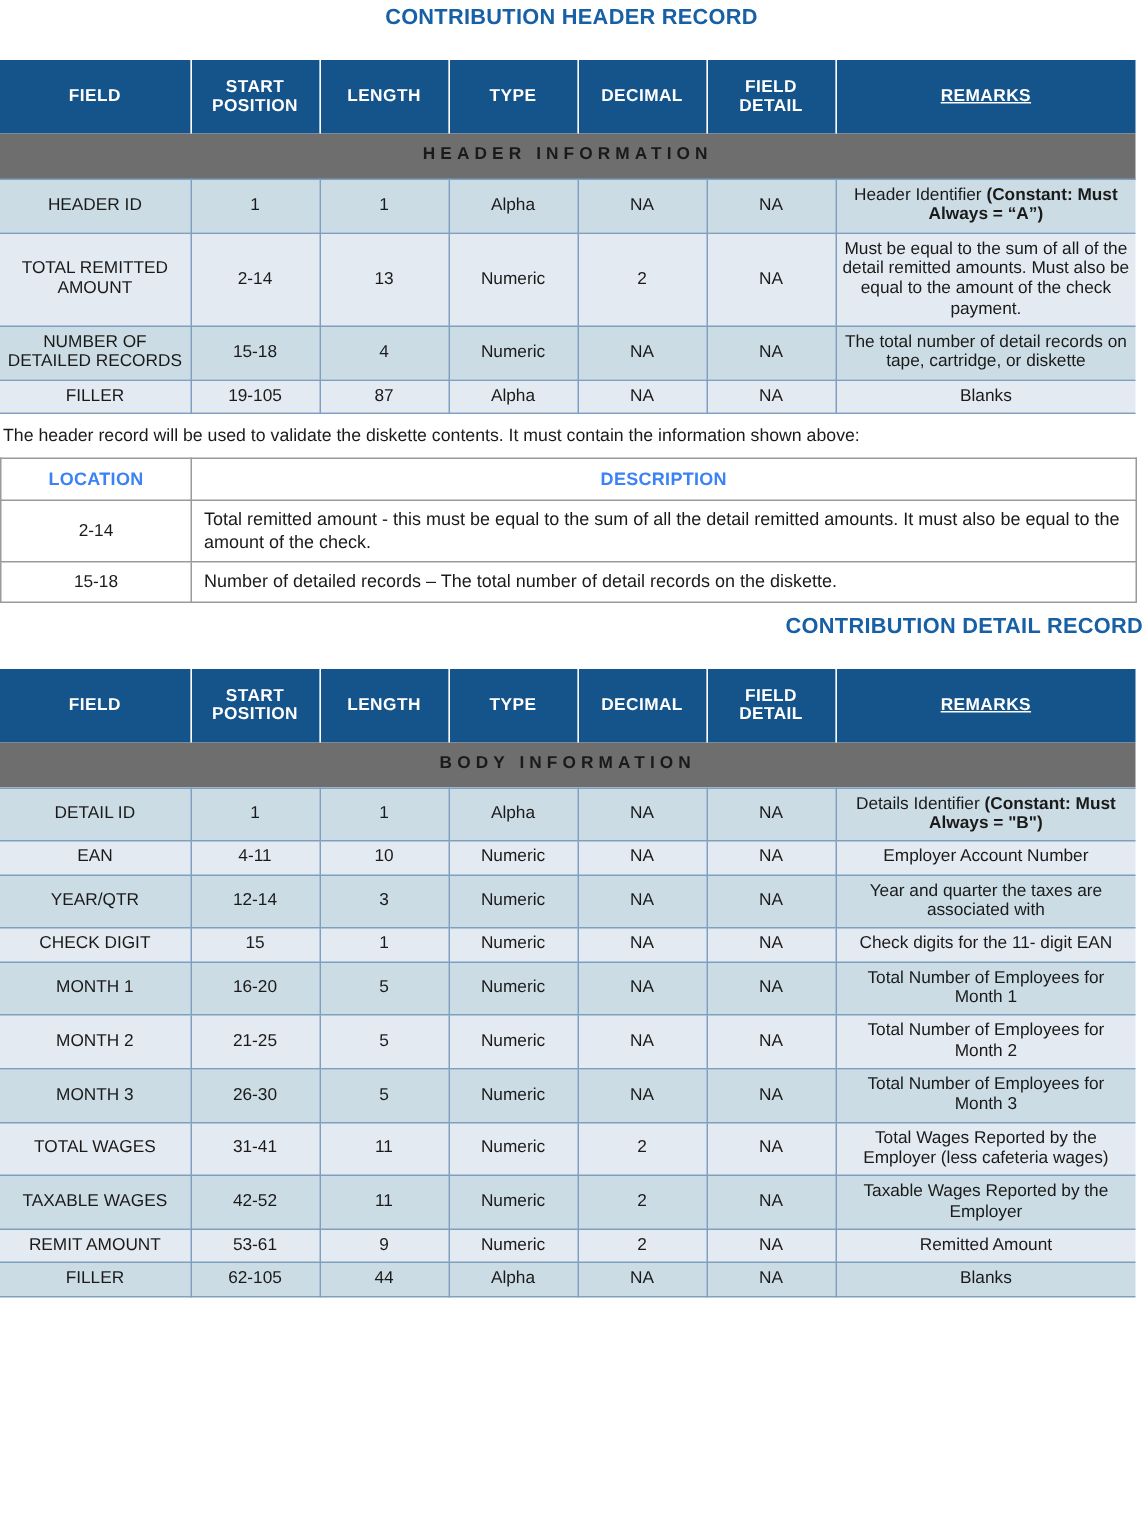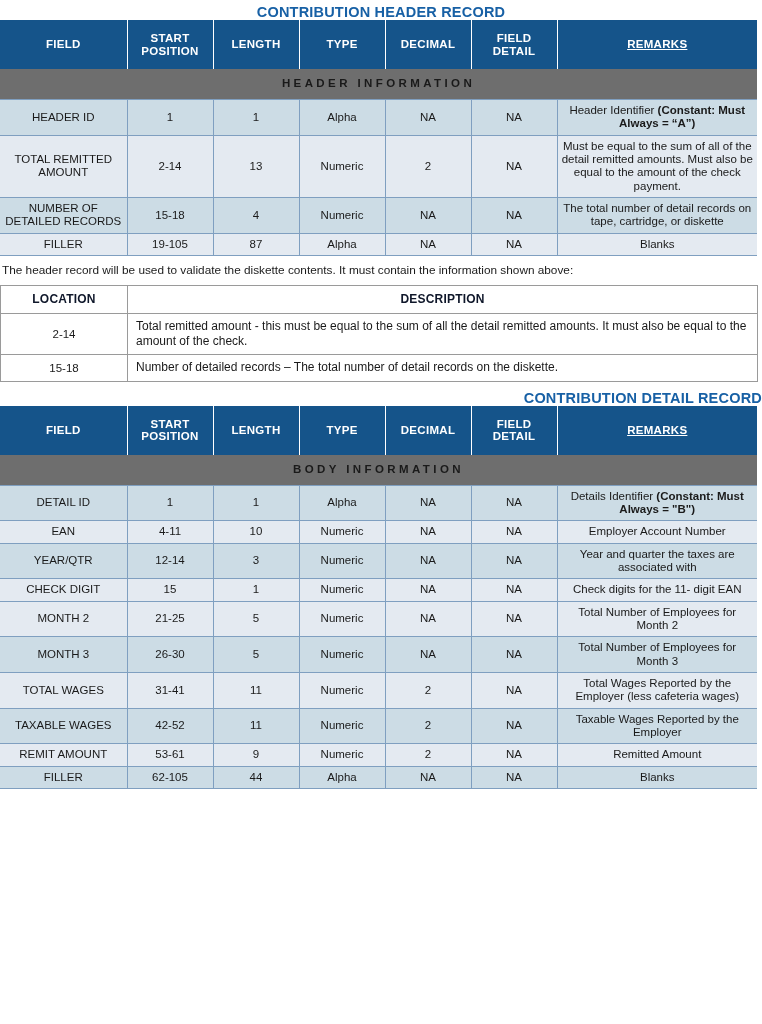--- a/index.html
+++ b/index.html
@@ -21,21 +21,21 @@
     padding: 0;
   }
 
   
   .table-title {
     text-align: center;
     color: #1760a5;
     font-weight: bold;
     font-size: 14.5px;
     letter-spacing: 0.2px;
-    padding: 4px 0 0 0;
+    padding: 4px 0 20px 0;
   }
   #detail-title { padding-top: 8px; text-align: right; }
 
   
   table.record {
     width: 757px;
     border-collapse: collapse;
     table-layout: fixed;
     margin: 0;
   }
@@ -105,21 +105,21 @@
     border-collapse: collapse;
     table-layout: fixed;
     margin: 0;
     background: #ffffff;
   }
   table.loc col.l-loc  { width: 127px; }
   table.loc col.l-desc { width: 630px; }
 
   table.loc th {
     background: #ffffff;
-    color: #0f172a;
+    color: #3b82f6;
     font-weight: bold;
     font-size: 12px;
     text-align: center;
     height: 23px;
     padding: 2px 4px;
     border: 1px solid #9a9a9a;
     letter-spacing: 0.2px;
   }
   table.loc td {
     background: #ffffff;
@@ -288,20 +288,29 @@
       </tr>
       <tr class="row-b">
         <td>CHECK DIGIT</td>
         <td>15</td>
         <td>1</td>
         <td>Numeric</td>
         <td>NA</td>
         <td>NA</td>
         <td class="remark">Check digits for the 11-  digit EAN</td>
       </tr>
+      <tr class="row-a">
+        <td>MONTH 1</td>
+        <td>16-20</td>
+        <td>5</td>
+        <td>Numeric</td>
+        <td>NA</td>
+        <td>NA</td>
+        <td class="remark">Total Number of Employees for Month 1</td>
+      </tr>
       <tr class="row-b">
         <td>MONTH 2</td>
         <td>21-25</td>
         <td>5</td>
         <td>Numeric</td>
         <td>NA</td>
         <td>NA</td>
         <td class="remark">Total Number of Employees for Month 2</td>
       </tr>
       <tr class="row-a">

